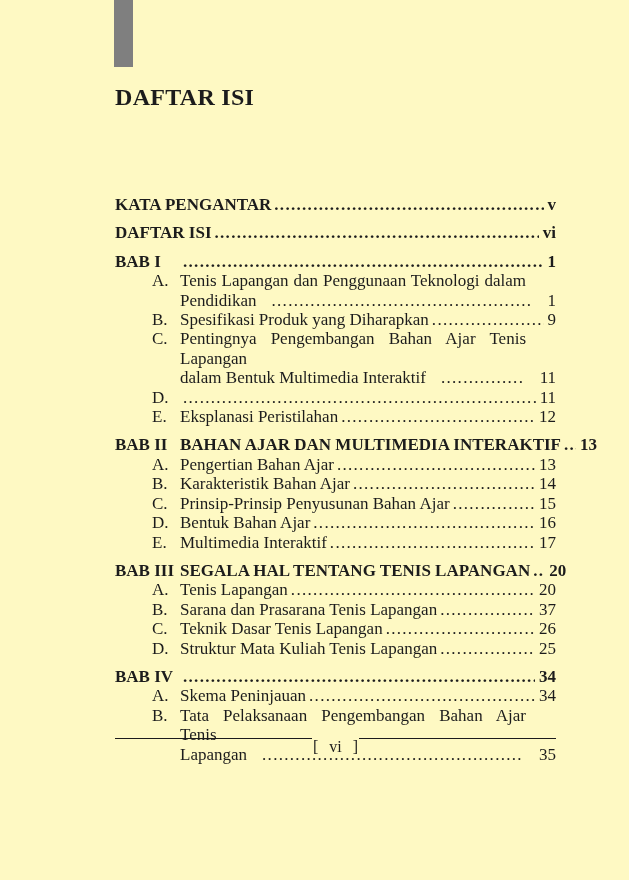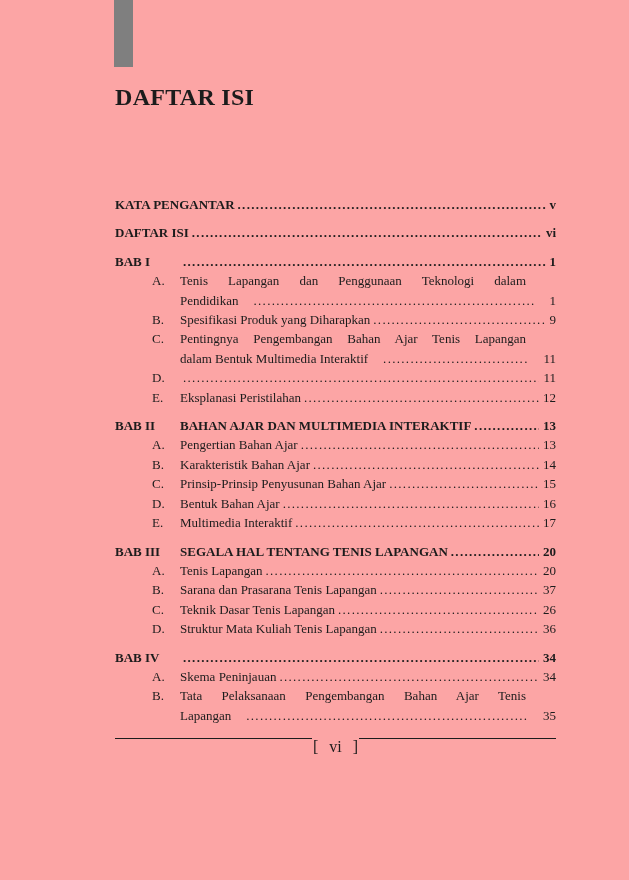--- a/index.html
+++ b/index.html
@@ -1,39 +1,39 @@
 <!DOCTYPE html>
 <html><head>
 <meta charset="utf-8">
 <style>
   html,body { margin:0; padding:0; background:#ffffff; }
   .page {
     position:relative;
     width:629px; height:880px;
-    background:#fca5a5;
+    background:#fef9c3;
     font-family:"Liberation Serif", serif;
     color:#1c1c1c;
     overflow:hidden;
   }
   .tab-marker {
     position:absolute; left:114px; top:0;
     width:19px; height:67px;
     background:#7f7f7f;
   }
   .title {
     position:absolute; left:115px; top:84px;
     margin:0;
     font-size:24px; font-weight:bold;
     letter-spacing:0.3px;
     white-space:nowrap;
   }
   .toc {
     position:absolute; left:115px; top:186px;
     width:441px;
-    font-size:13px;
+    font-size:17px;
     line-height:19.4px;
   }
   .row { display:flex; align-items:baseline; }
   .toplevel { font-weight:bold; margin-top:9px; }
   .chapter-label { flex:none; width:65px; }
   .entry-text { white-space:nowrap; }
   .dots {
     flex:1 1 auto;
     overflow:hidden;
     white-space:nowrap;
@@ -204,21 +204,21 @@
       <span class="sub-letter">C.</span>
       <span class="entry-text">Teknik Dasar Tenis Lapangan</span>
       <span class="dots"></span>
       <span class="pg">26</span>
     </div>
 
     <div class="row sub">
       <span class="sub-letter">D.</span>
       <span class="entry-text">Struktur Mata Kuliah Tenis Lapangan</span>
       <span class="dots"></span>
-      <span class="pg">36</span>
+      <span class="pg">25</span>
     </div>
 
     <div class="row toplevel">
       <span class="chapter-label">BAB IV</span>
       <span class="dots"></span>
       <span class="pg">34</span>
     </div>
 
     <div class="row sub">
       <span class="sub-letter">A.</span>

